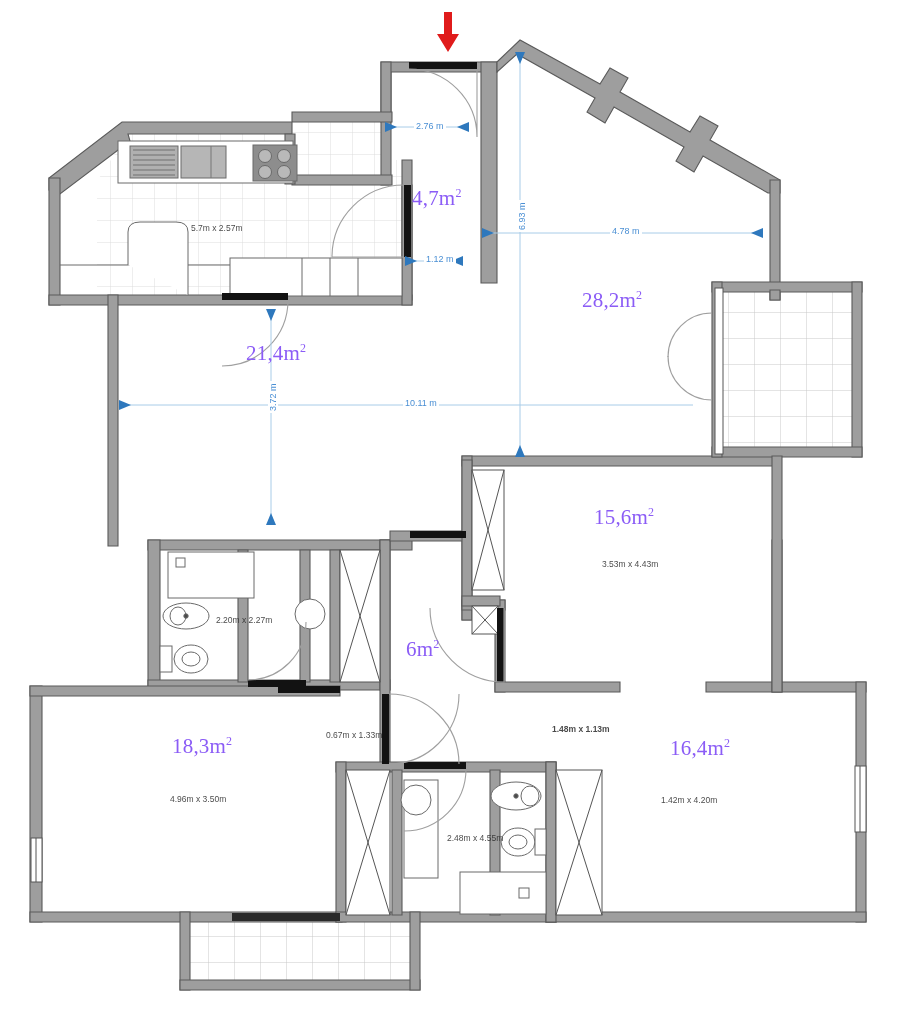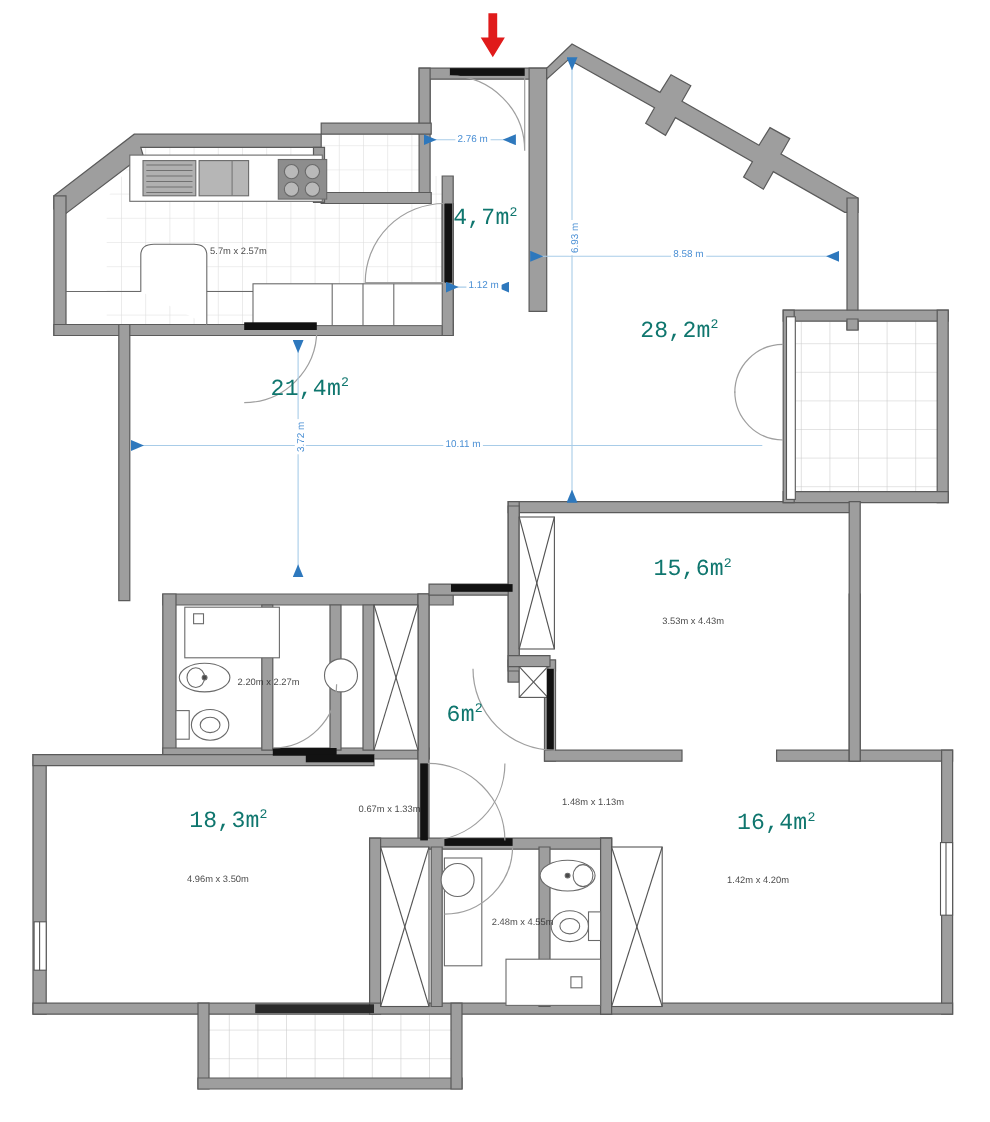--- a/index.html
+++ b/index.html
@@ -6,23 +6,23 @@
   html,body{margin:0;padding:0;background:#ffffff;}
   body{
     width:900px;height:1020px;
     font-family:"Liberation Sans", sans-serif;
     overflow:hidden;
   }
   #plan-root{position:relative;width:900px;height:1020px;background:#fff;}
   #plan-svg{position:absolute;left:0;top:0;width:900px;height:1020px;}
   .area-label{
     position:absolute;
-    color:#0f766e;
+    color:#8b5cf6;
     font-size:21px;
-    font-family:Liberation Mono, monospace;
+    font-family:Liberation Serif, serif;
     white-space:nowrap;
     letter-spacing:.2px;
   }
   .area-label sup{font-size:12px;vertical-align:super;}
   .dim-label{
     position:absolute;
     color:#2b2b2b;
     font-size:8.5px;
     font-family:"Liberation Sans", sans-serif;
     white-space:nowrap;
@@ -286,25 +286,25 @@
     </div>
   <div id="dim-labels">
       <div class="dim-label" style="left: 191px; top: 223px;">5.7m x 2.57m</div>
       <div class="dim-label" style="left: 602px; top: 559px;">3.53m x 4.43m</div>
       <div class="dim-label" style="left: 170px; top: 794px;">4.96m x 3.50m</div>
       <div class="dim-label" style="left: 661px; top: 795px;">1.42m x 4.20m</div>
     </div>
   <div id="fixture-dim-labels">
       <div class="dim-label" style="left: 216px; top: 615px;">2.20m x 2.27m</div>
       <div class="dim-label" style="left: 326px; top: 730px;">0.67m x 1.33m</div>
-      <div class="dim-label" style="left: 511px; top: 724px;">1.48m x 1.13m</div>
+      <div class="dim-label" style="left: 552px; top: 724px; font-weight: bold;">1.48m x 1.13m</div>
       <div class="dim-label" style="left: 447px; top: 833px;">2.48m x 4.55m</div>
     </div>
   <div id="meas-labels">
       <div class="meas-label" style="left: 414px; top: 121px;">2.76 m</div>
       <div class="meas-label" style="left: 424px; top: 254px;">1.12 m</div>
-      <div class="meas-label" style="left: 610px; top: 226px;">8.58 m</div>
+      <div class="meas-label" style="left: 610px; top: 226px;">4.78 m</div>
       <div class="meas-label vert" style="left: 517px; top: 232px;">6.93 m</div>
       <div class="meas-label" style="left: 403px; top: 398px; text-align: center;">10.11 m</div>
       <div class="meas-label vert" style="left: 268px; top: 413px;">3.72 m</div>
     </div>
 
 </div>
 
 </body></html>

